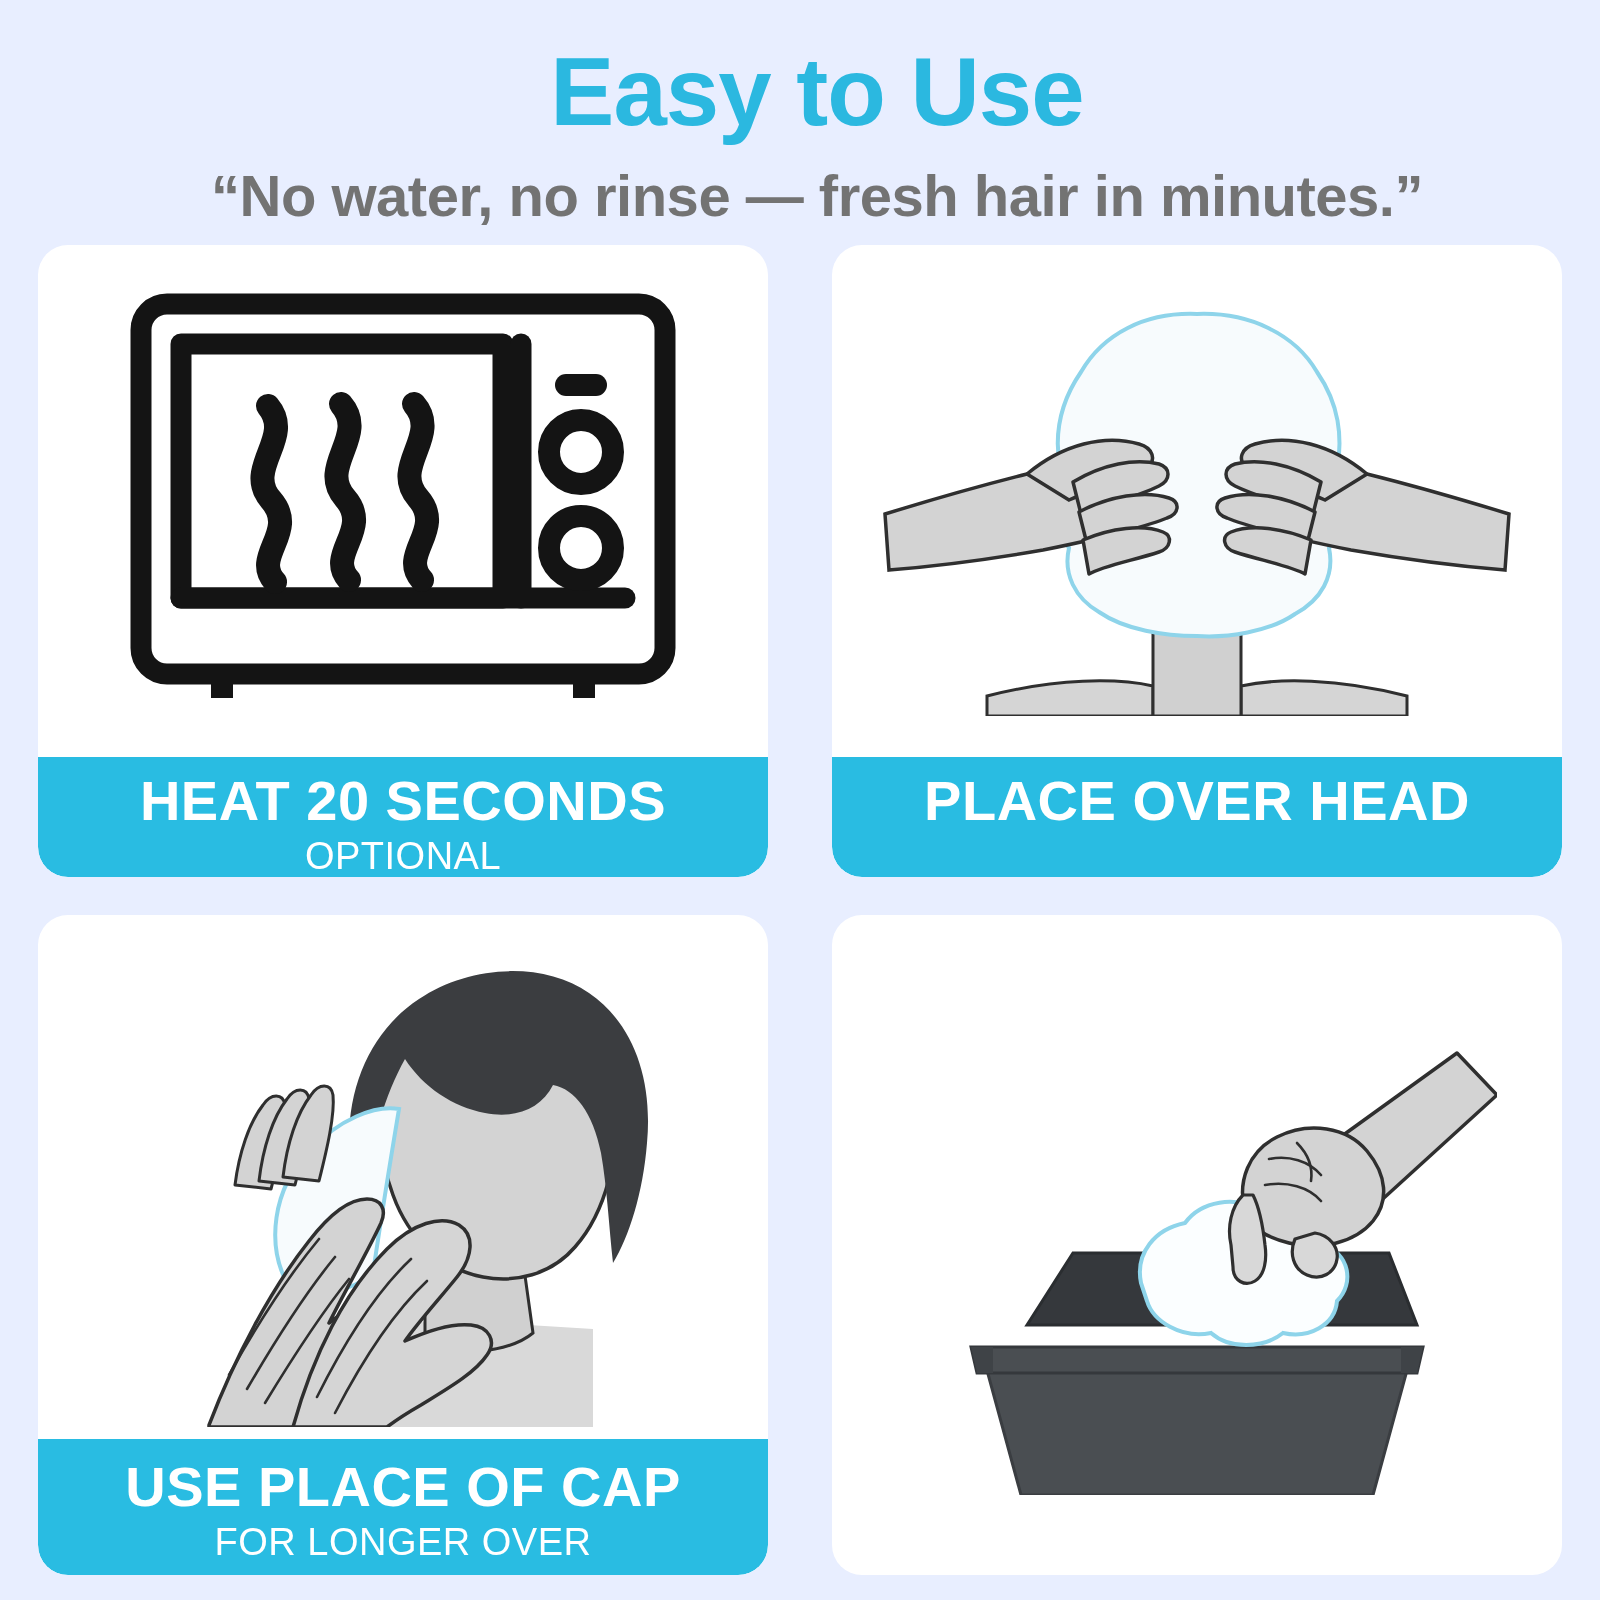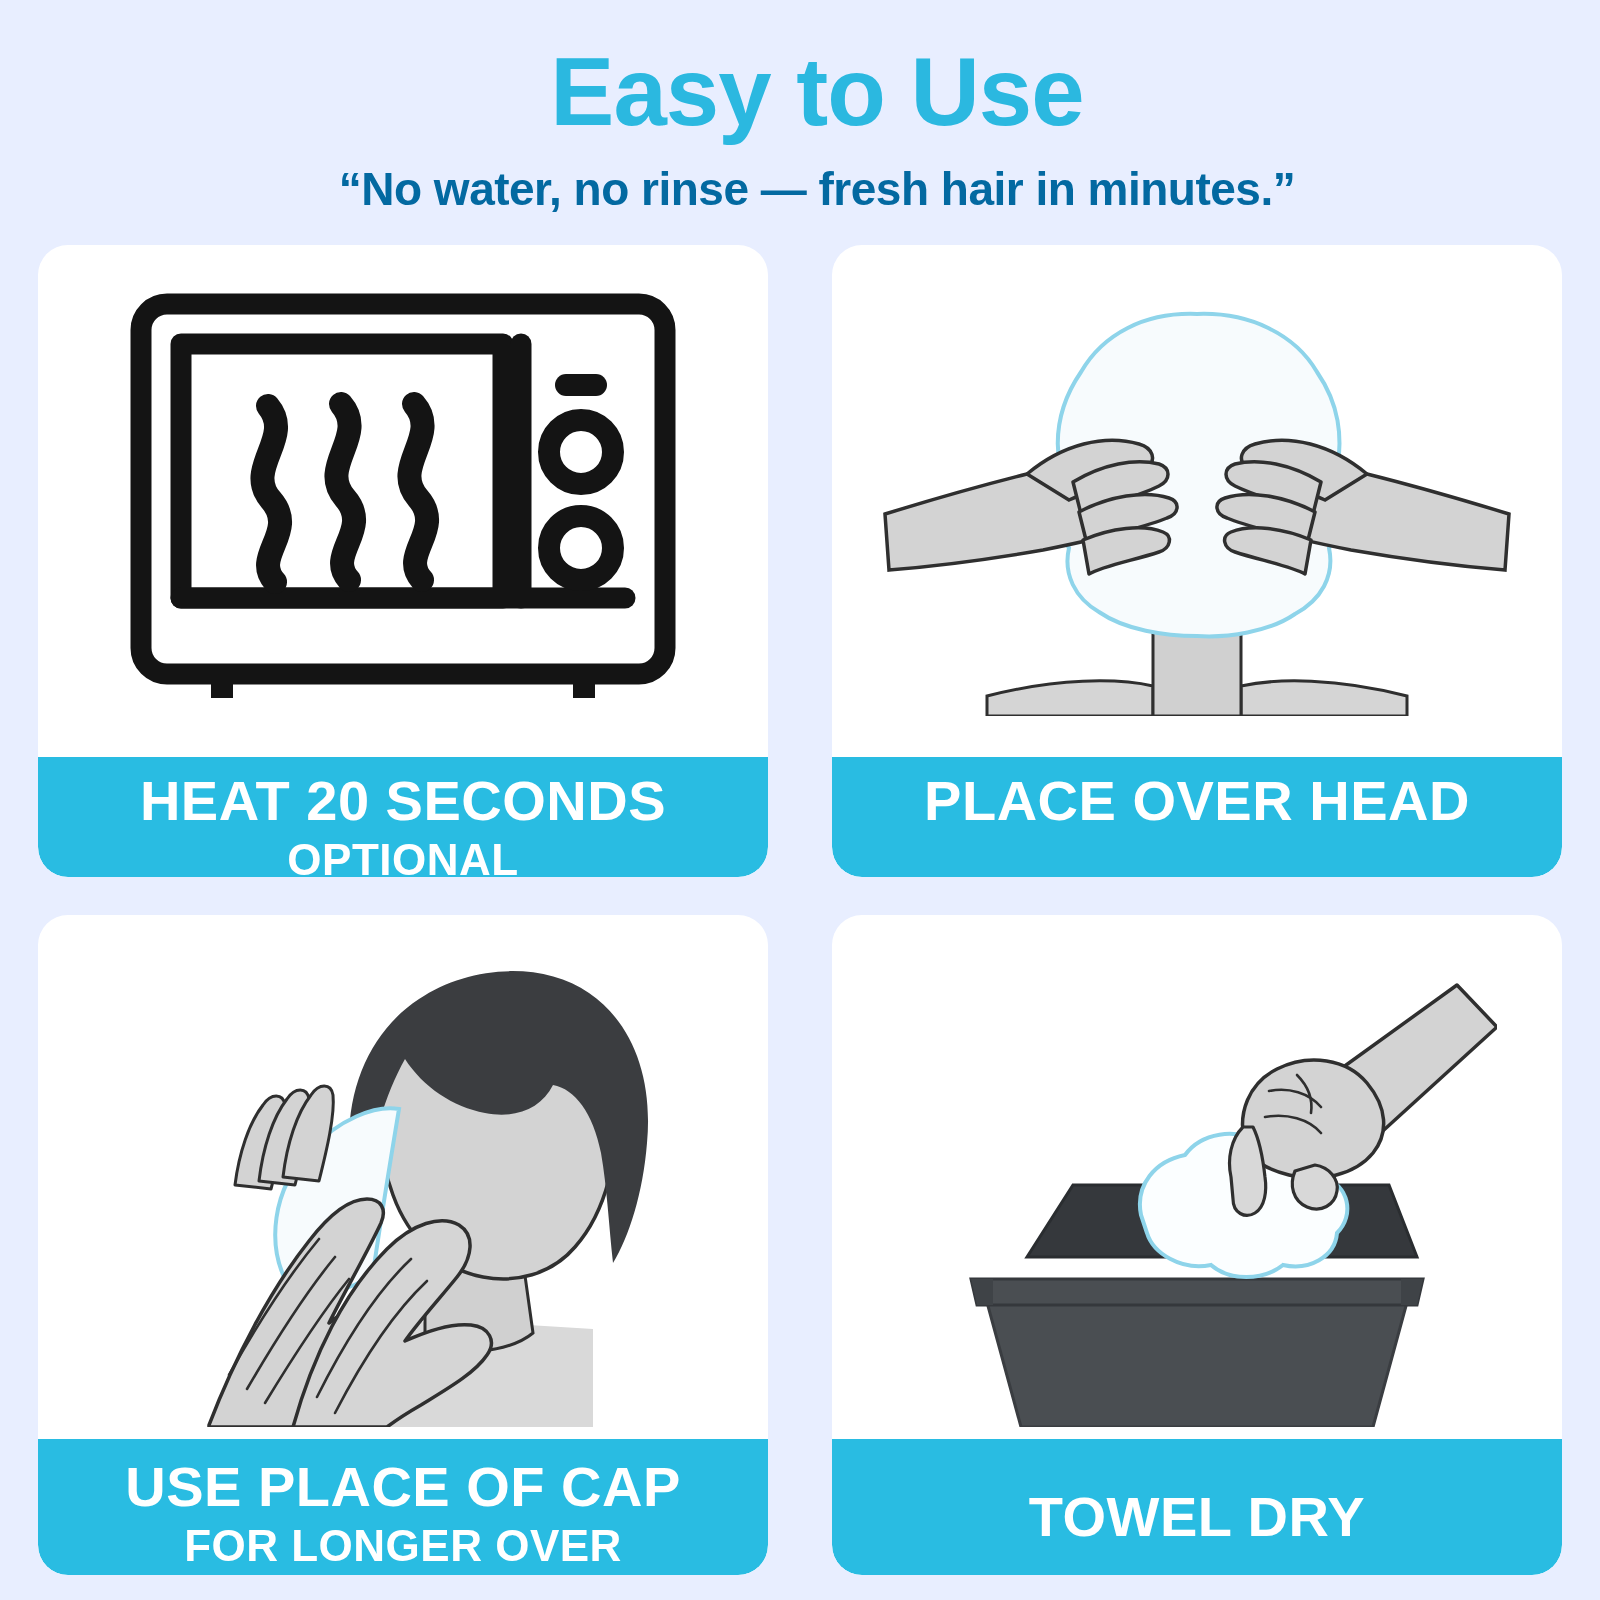--- a/index.html
+++ b/index.html
@@ -15,23 +15,23 @@
   .header { position:absolute; left:0; top:0; width:1600px; text-align:center;padding-left:34px; }
   .title {
     font-size:96px;
     font-weight:700;
     color:#2bb8e0;
     letter-spacing:-1px;
     line-height:1.0;
     padding-top:44px;
   }
   .subtitle {
-    font-size:46px;
+    font-size:58px;
     font-weight:700;
-    color:#0369a1;
+    color:#737373;
     letter-spacing:-0.5px;
     padding-top:22px;
   }
 
   
   .grid {
     position:absolute;
     left:38px; top:245px;
     width:1524px; height:1330px;
     display:grid;
@@ -67,22 +67,22 @@
     padding:16px 10px 22px 10px;
   }
   .cap-main {
     font-size:56px;
     font-weight:700;
     letter-spacing:0.5px;
     line-height:1.08;
     white-space:nowrap;
   }
   .cap-sub {
-    font-size:44px;
-    font-weight:700;
+    font-size:38px;
+    font-weight:400;
     letter-spacing:0.5px;
     line-height:1.15;
     padding-top:4px;
     white-space:nowrap;
   }
   .cap-sub:empty { display:none; }
 
   
   .row1 .caption { height:120px; padding-top:14px; }
   .row2 .caption { height:136px; padding-top:18px; }
@@ -305,20 +305,16 @@
                    C 424 286 438 278 440 264
                    C 442 252 432 240 418 238 Z" fill="#d8d8d8" stroke="#2f2f2f" stroke-width="3.2" stroke-linejoin="round"></path>
 
           <g fill="none" stroke="#2f2f2f" stroke-width="2.6" stroke-linecap="round">
             <path d="M372 164 C 392 160 412 166 424 180"></path>
             <path d="M368 190 C 390 186 412 192 424 206"></path>
             <path d="M400 148 C 412 160 416 172 414 186"></path>
           </g>
         </svg>
       </div>
-      <div class="caption">
-        <div class="cap-main cap-single">TOWEL DRY</div>
-
-      </div>
     </div>
 
   </div>
 </div>
 
 </body></html>

